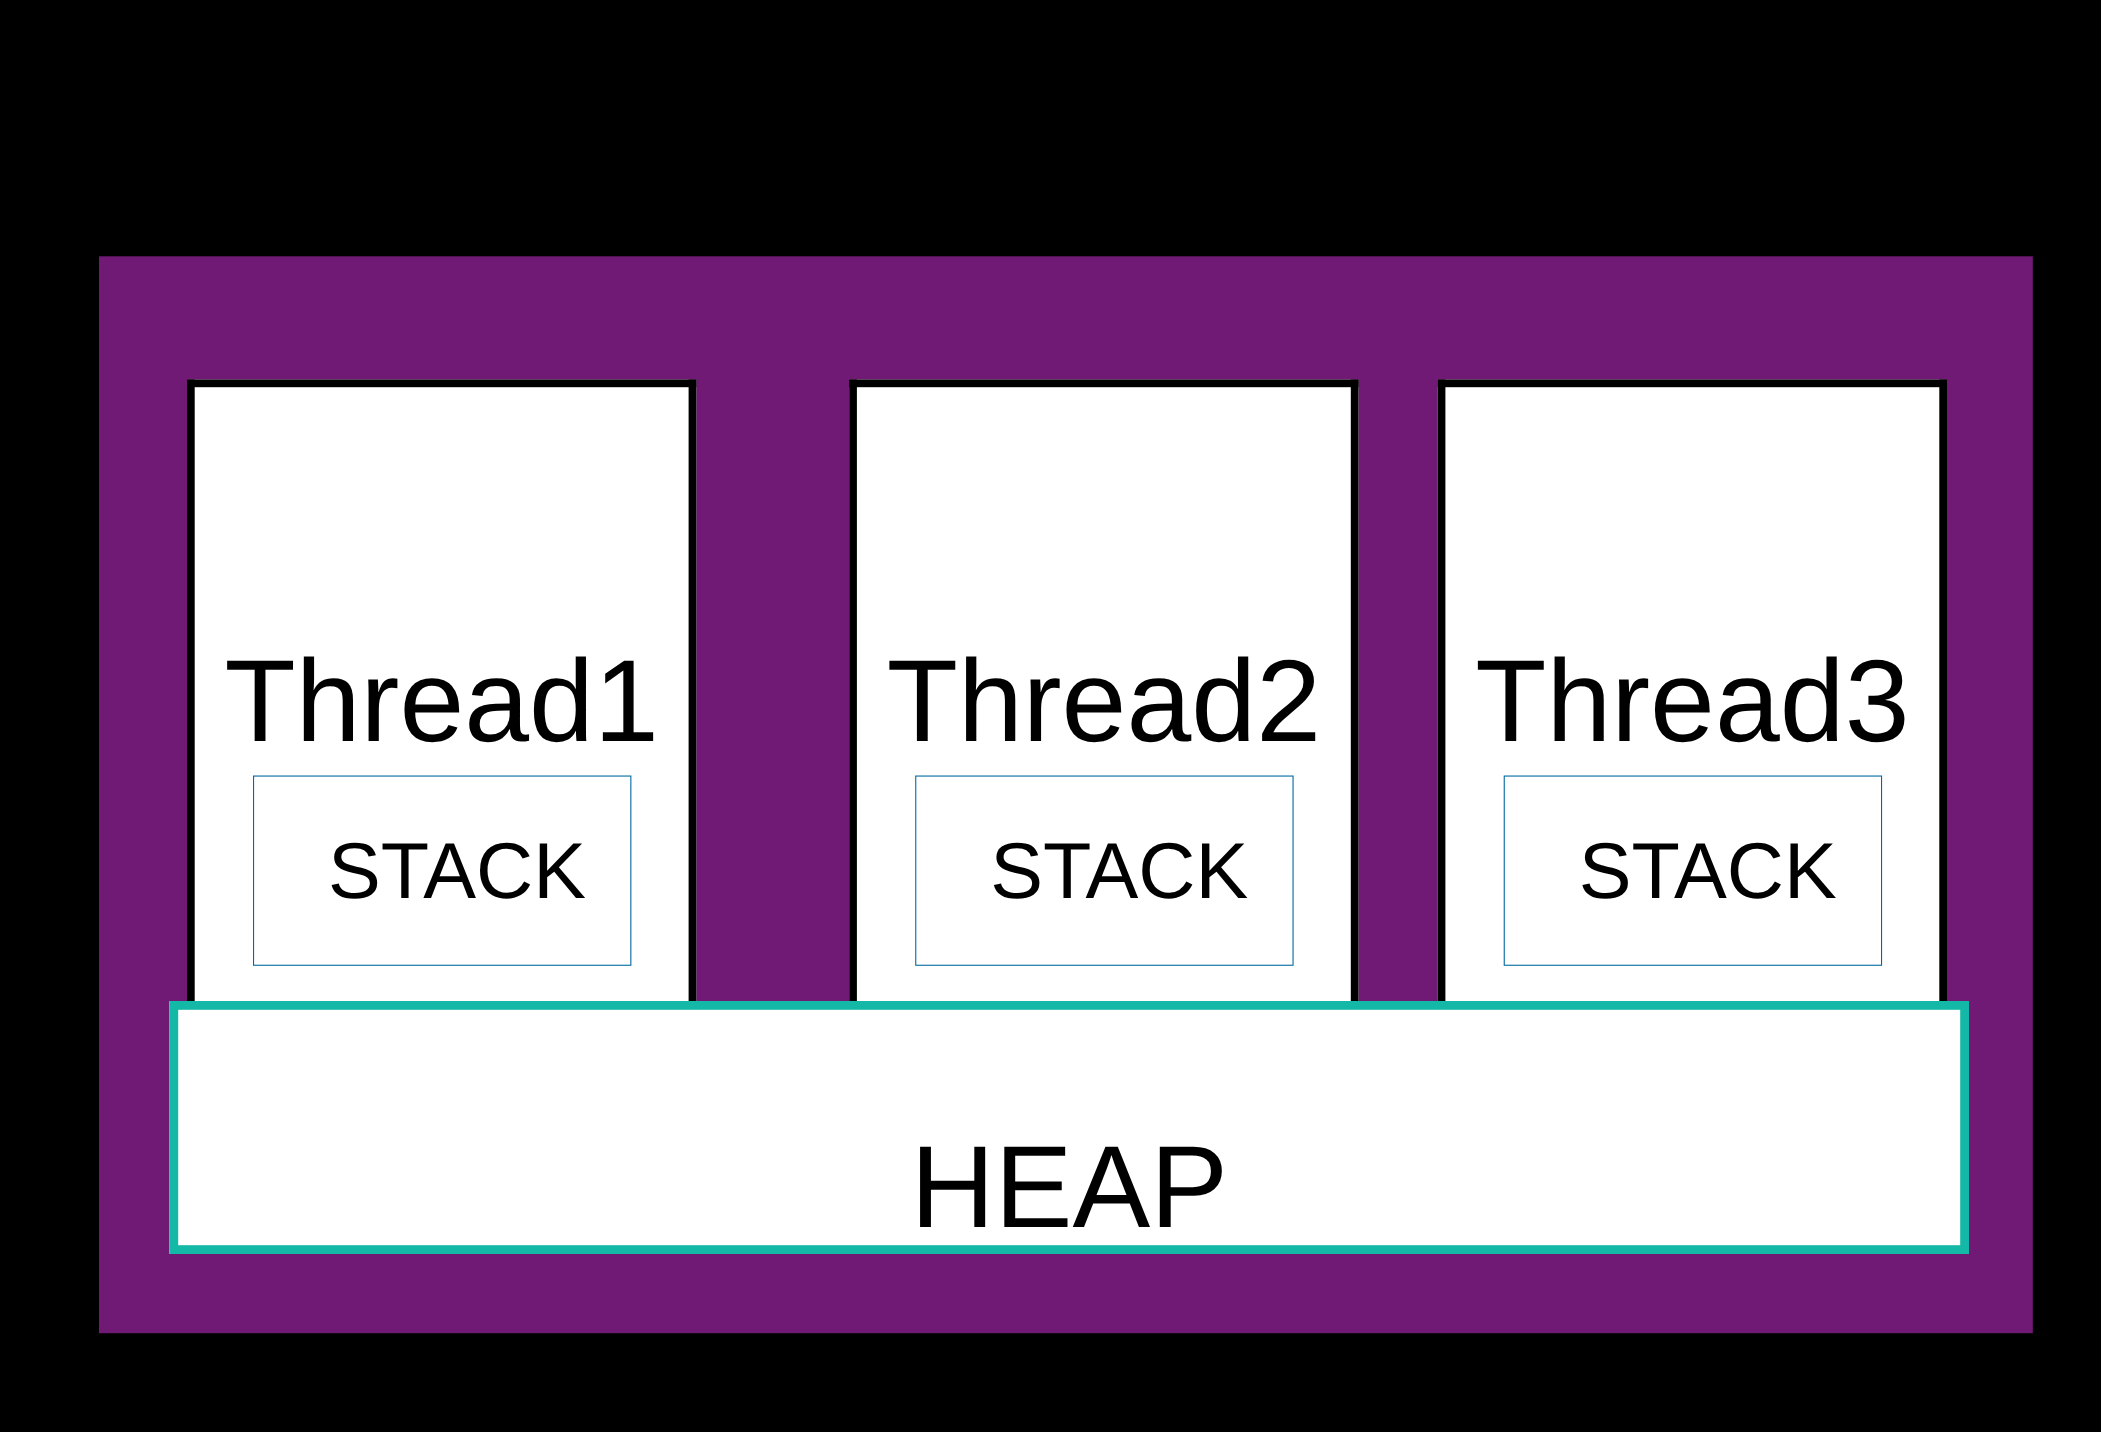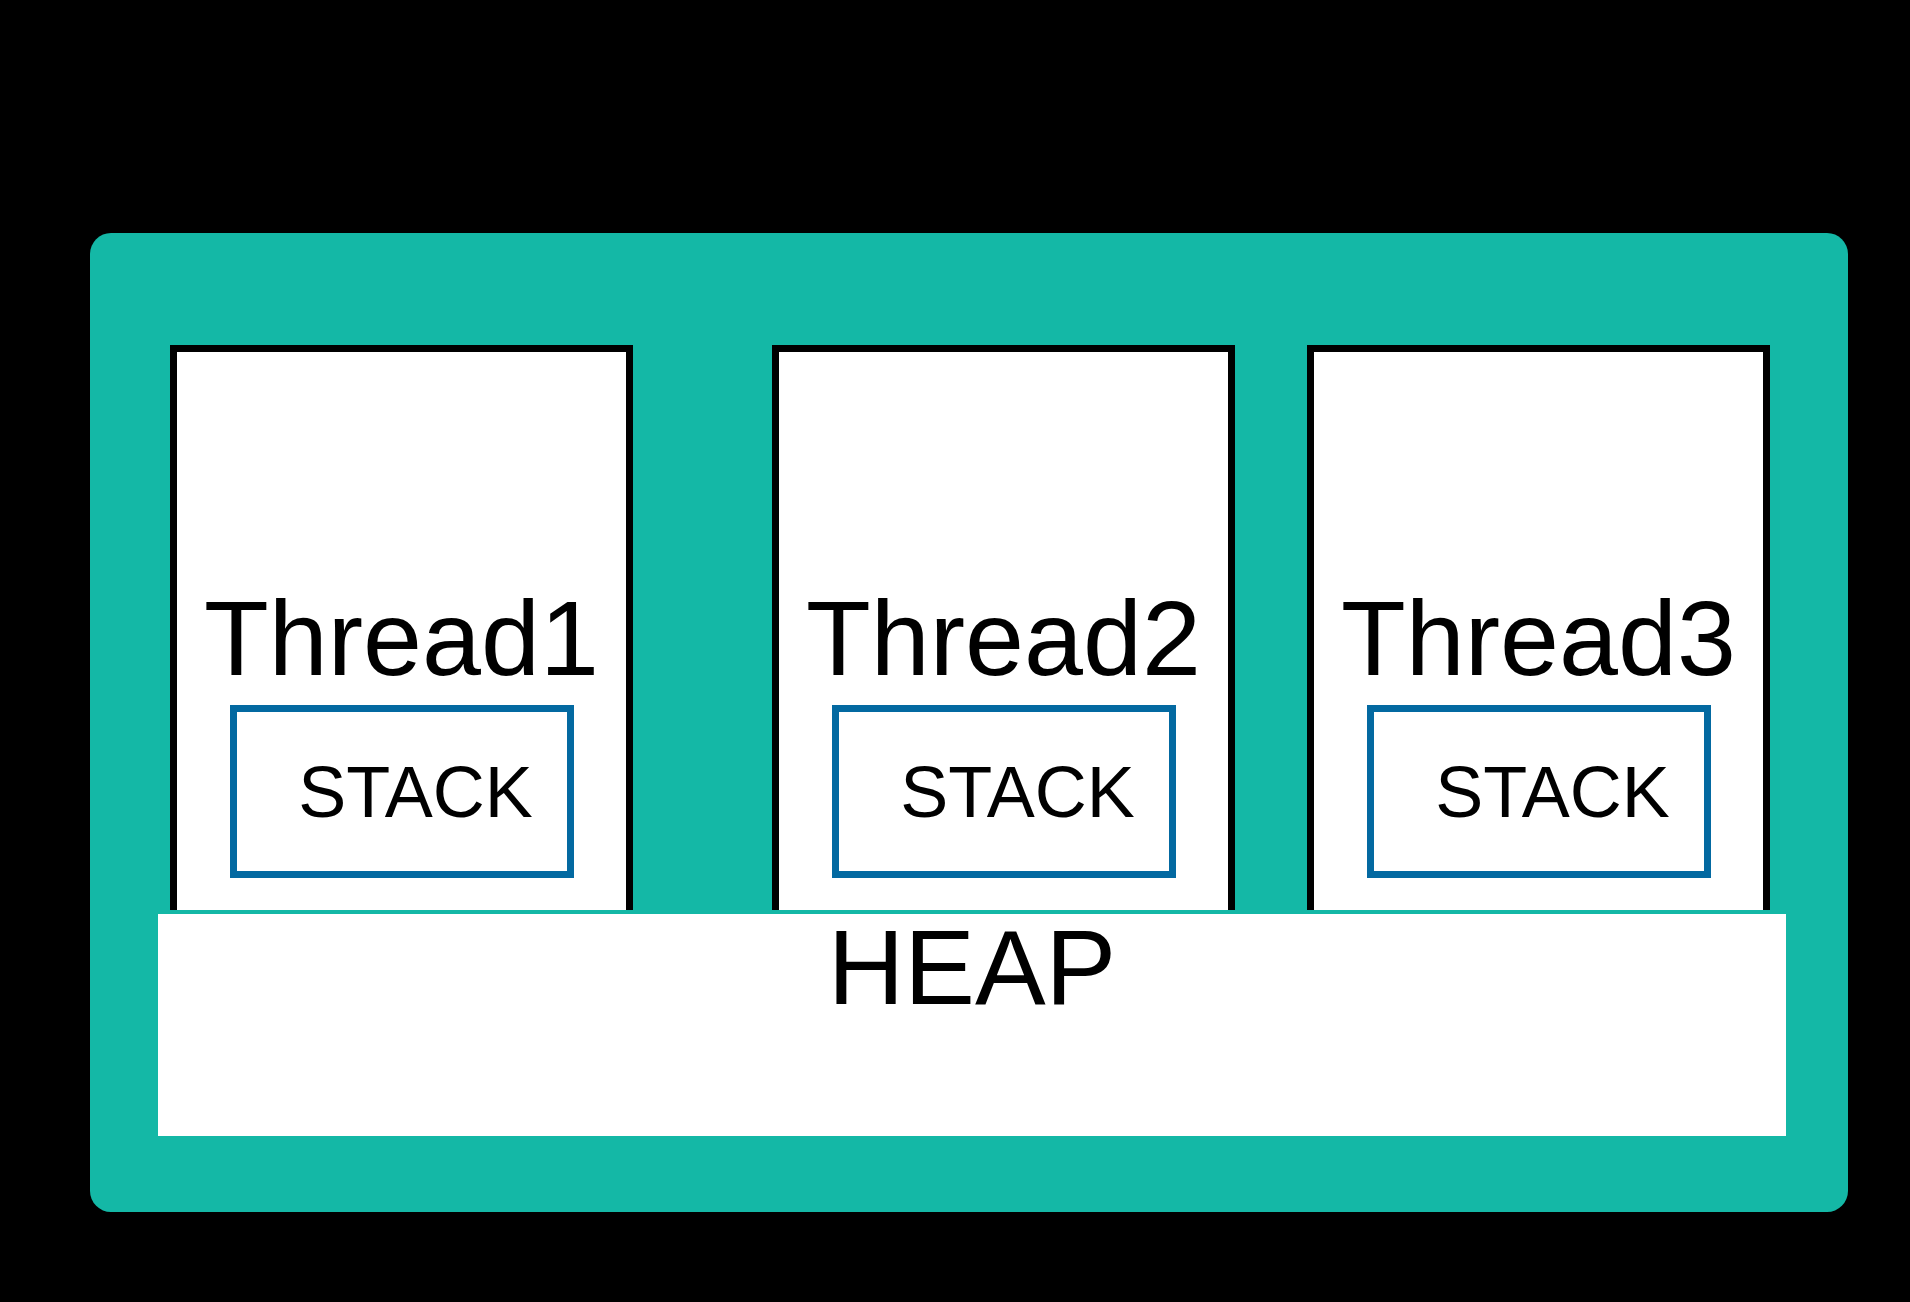--- a/index.html
+++ b/index.html
@@ -20,22 +20,21 @@
     left: 0; top: 0;
     width: 1910px; height: 1302px;
     background: #000000;
   }
   .process {
     position: absolute;
     left: 90px;
     top: 233px;
     width: 1758px;
     height: 979px;
-    background: #14b8a6;
-    border-radius: 21px;
+    background: #701a75;
   }
   .thread {
     position: absolute;
     top: 112px;
     width: 463px;
     height: 565px;
     box-sizing: border-box;
     border: 7px solid #000000;
     border-bottom: none;
     background: #ffffff;
@@ -50,44 +49,44 @@
   .thread-label {
     font-size: 106px;
     line-height: 1.0;
     margin-bottom: 14px;
     white-space: nowrap;
   }
   .stack-box {
     box-sizing: border-box;
     width: 344px;
     height: 173px;
-    border: 7px solid #0369a1;
+    border: 1px solid #0369a1;
     background: #ffffff;
     margin-bottom: 32px;
     display: flex;
     align-items: center;
     justify-content: center;
     padding-left: 28px;
   }
   .stack-label {
     font-size: 72px;
     line-height: 1.0;
     white-space: nowrap;
   }
   .heap {
     position: absolute;
     left: 64px;
     top: 677px;
     width: 1636px;
     height: 230px;
     box-sizing: border-box;
-    border: 4px solid #14b8a6;
+    border: 8px solid #14b8a6;
     background: #ffffff;
     display: flex;
-    align-items: flex-start;
+    align-items: flex-end;
     justify-content: center;
   }
   .heap-label {
     font-size: 106px;
     line-height: 1.0;
     white-space: nowrap;
   }
 </style>
 </head>
 <body>

